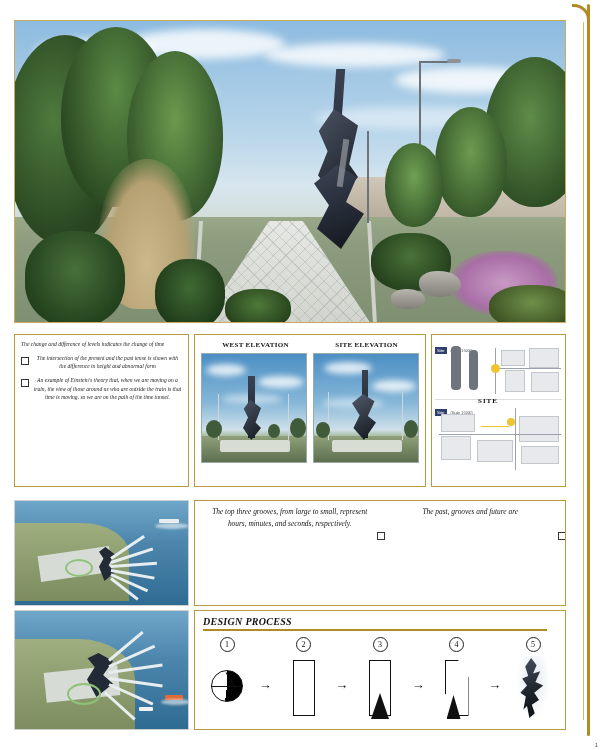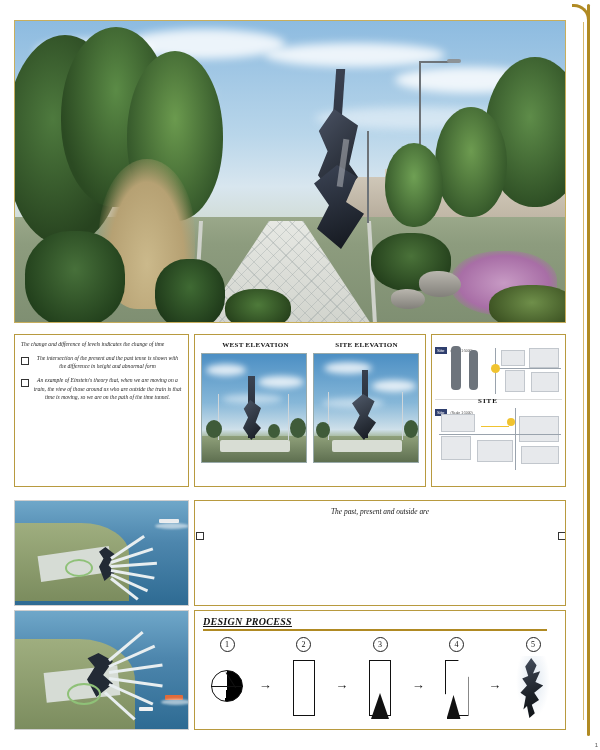--- a/index.html
+++ b/index.html
@@ -208,21 +208,21 @@
   }
   #textband .colmid { position:relative; }
 
   
   #process {
     left:194px; top:610px; width:372px; height:120px;
     border:1px solid #b89a3f; background:#fff; padding:4px 6px;
   }
   #process .hdr {
     font-size:10px; font-weight:bold; font-style:italic; letter-spacing:.3px;
-    color:#111; margin:1px 0 0 2px;text-decoration:underline;
+    color:#111; margin:1px 0 0 2px;
   }
   #process .hdr-rule { height:2px; background:#b08a23; margin:2px 0 6px 2px; width:96%; }
   #process .steps { display:flex; align-items:center; justify-content:space-between; }
   .step { display:flex; flex-direction:column; align-items:center; width:52px; }
   .circnum {
     width:15px; height:15px; border:1px solid #222; border-radius:50%;
     font-size:8px; line-height:13px; text-align:center; margin-bottom:4px;
     font-family:"Liberation Serif", serif; color:#111;
   }
   .arrow { font-size:13px; color:#111; margin:0 -4px 0 -4px; align-self:center; padding-top:12px; }
@@ -409,22 +409,25 @@
   <div class="ray" style="left:94px; top:60px; width:54px; transform:rotate(-8deg);"></div>
   <div class="ray" style="left:94px; top:66px; width:54px; transform:rotate(8deg);"></div>
   <div class="ray" style="left:94px; top:72px; width:48px; transform:rotate(24deg);"></div>
   <div class="ray" style="left:90px; top:80px; width:40px; transform:rotate(42deg);"></div>
   <div class="boat" style="left:150px; top:84px; width:18px; height:5px; background:#e06b3a;"></div>
   <div class="wake" style="left:146px; top:88px; width:30px; height:6px;"></div>
   <div class="boat" style="left:124px; top:96px; width:14px; height:4px; background:#f0f2f3;"></div>
 </div>
 
 <div id="textband" class="panel">
+  <div class="col">
+    <p>The top three grooves, from large to small, represent hours, minutes, and seconds, respectively.</p>
+  </div>
   <div class="col colmid">
-    <p>The past, present and outside are</p>
+    <p>The past, grooves and future are</p>
     <span class="marker-box" style="position:absolute; left:-6px; top:26px;"></span>
     <span class="marker-box" style="position:absolute; right:-8px; top:26px;"></span>
   </div>
 </div>
 
 <div id="process" class="panel">
   <div class="hdr">DESIGN PROCESS</div>
   <div class="hdr-rule"></div>
   <div class="steps">
     <div class="step">

